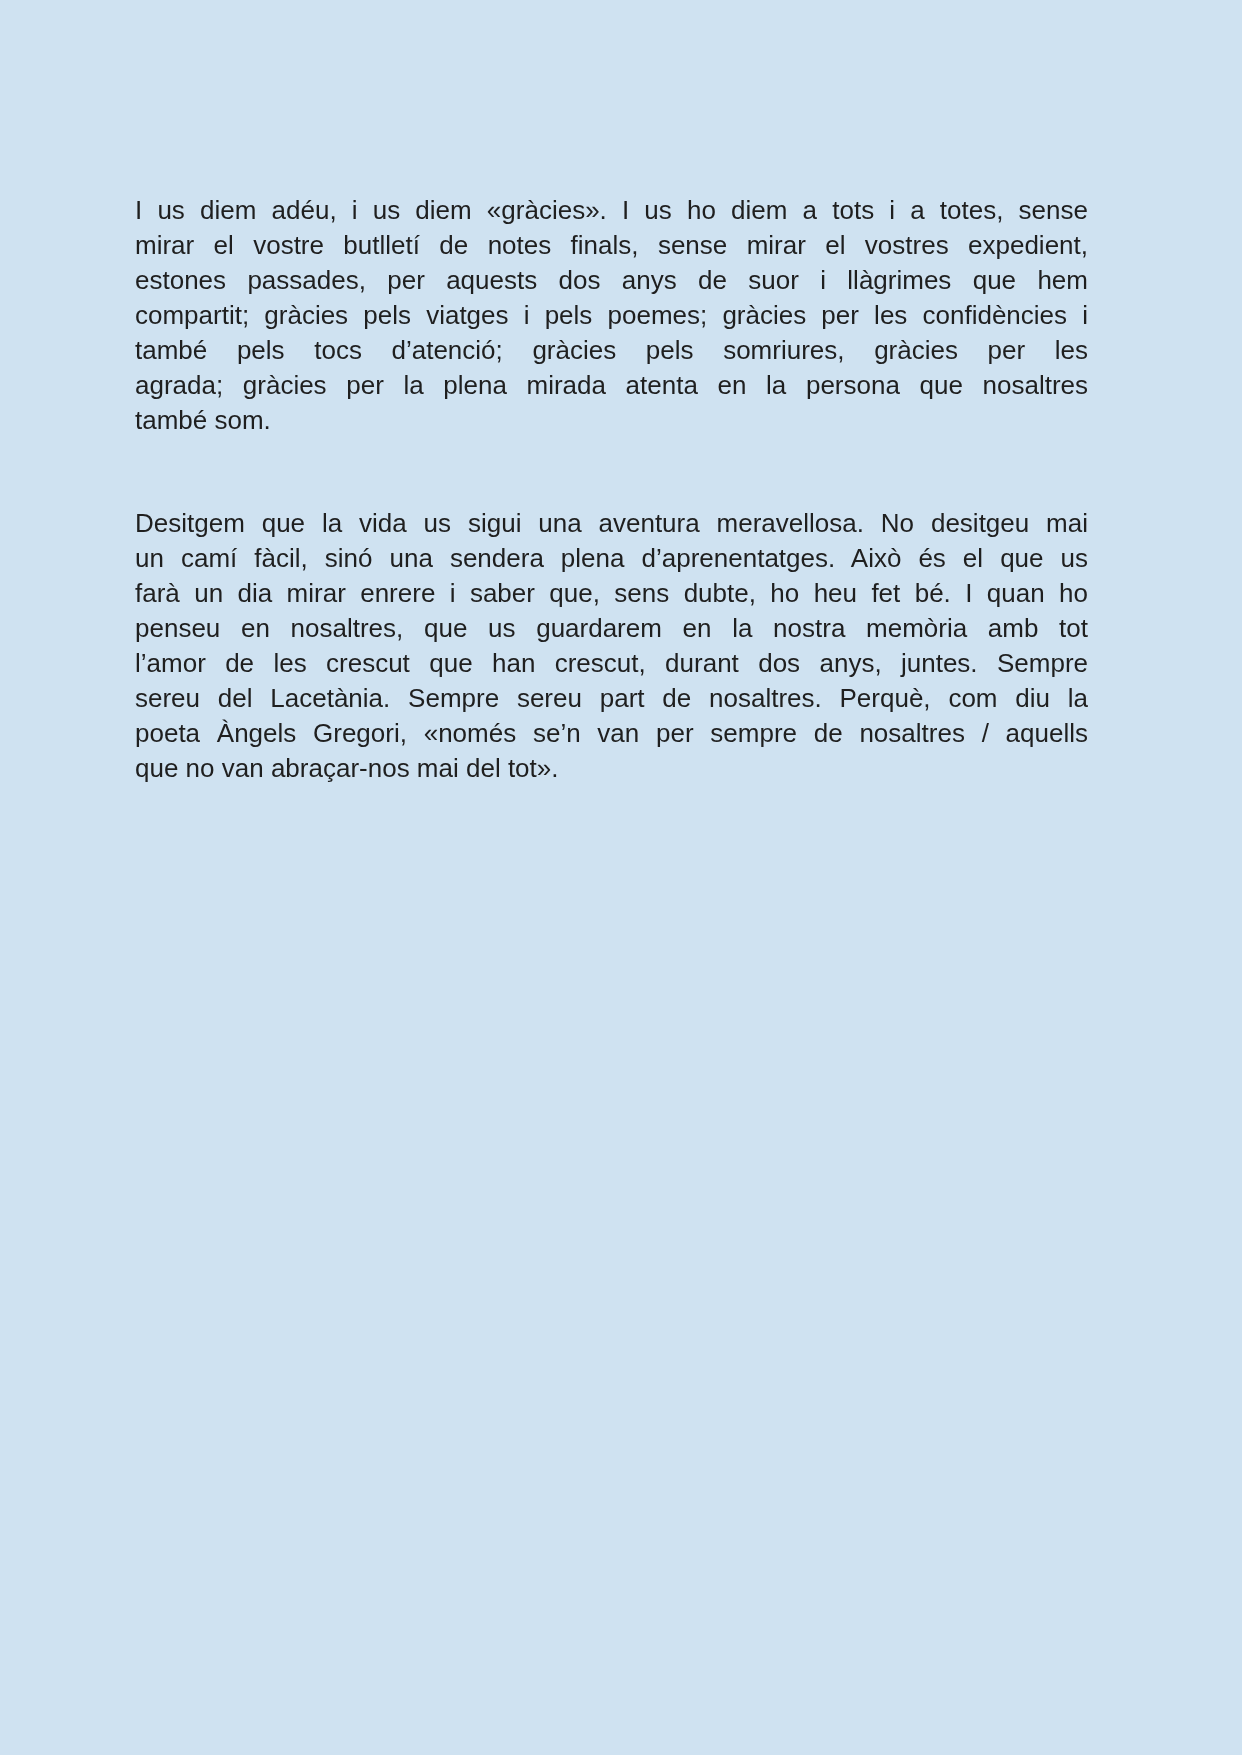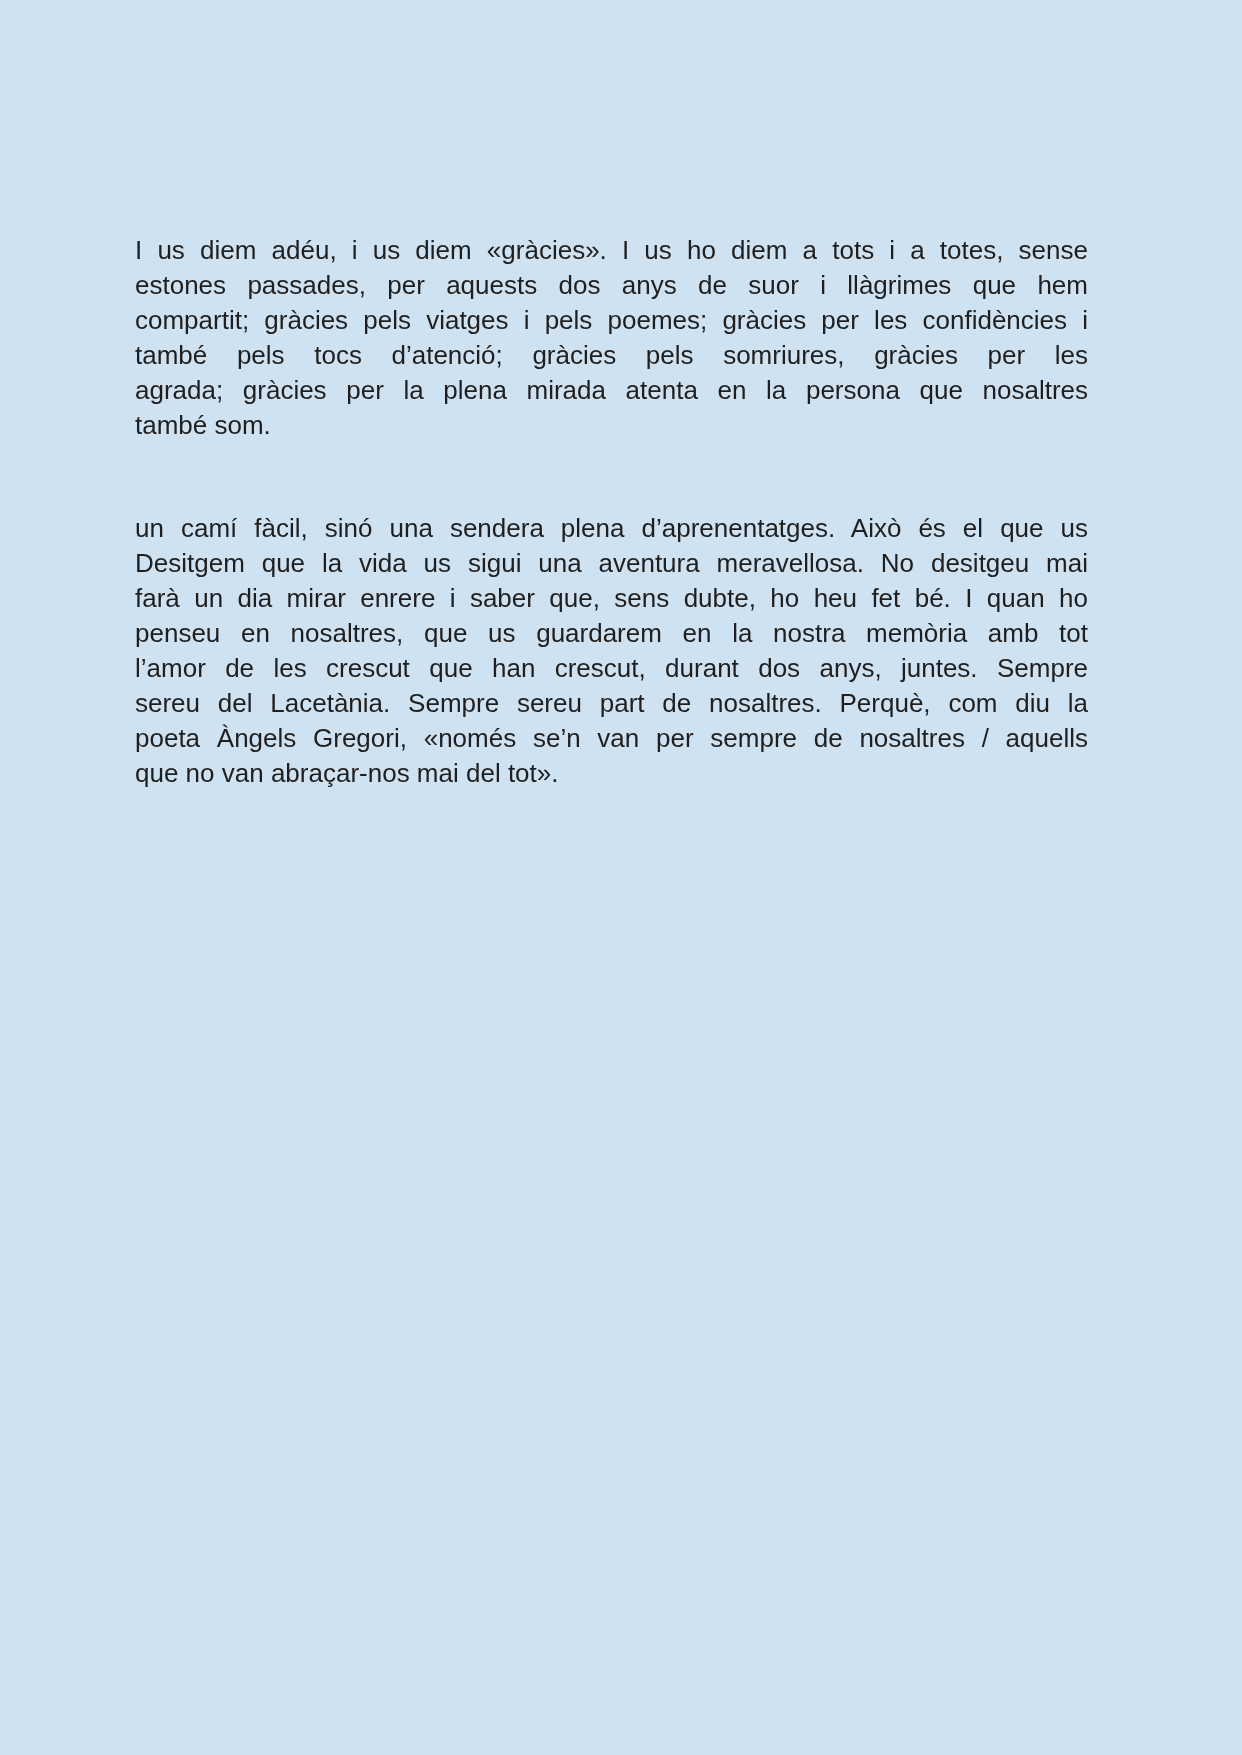--- a/index.html
+++ b/index.html
@@ -15,21 +15,20 @@
     font-family: "Liberation Sans", sans-serif;
   }
   .content {
     position: absolute;
     top: 193px;
     left: 135px;
     width: 953px;
     color: var(--fg, #1f1f1f);
     font-size: 26px;
     line-height: 35px;
-    margin-top: 40px;
   }
   .para {
     margin: 0;
   }
   .para + .para {
     margin-top: 68px;
   }
   .line {
     text-align: justify;
     text-align-last: justify;
@@ -42,29 +41,30 @@
     -moz-text-align-last: left;
   }
 </style>
 </head>
 <body>
 
 <div class="page">
   <div class="content">
     <div class="para">
         <div class="line">I us diem adéu, i us diem «gràcies». I us ho diem a tots i a totes, sense</div>
+        <div class="line">mirar el vostre butlletí de notes finals, sense mirar el vostres expedient,</div>
         <div class="line">estones passades, per aquests dos anys de suor i llàgrimes que hem</div>
         <div class="line">compartit; gràcies pels viatges i pels poemes; gràcies per les confidències i</div>
         <div class="line">també pels tocs d’atenció; gràcies pels somriures, gràcies per les</div>
         <div class="line">agrada; gràcies per la plena mirada atenta en la persona que nosaltres</div>
         <div class="line last">també som.</div>
       </div>
     <div class="para">
+        <div class="line">Desitgem que la vida us sigui una aventura meravellosa. No desitgeu mai</div>
         <div class="line">un camí fàcil, sinó una sendera plena d’aprenentatges. Això és el que us</div>
-        <div class="line">Desitgem que la vida us sigui una aventura meravellosa. No desitgeu mai</div>
         <div class="line">farà un dia mirar enrere i saber que, sens dubte, ho heu fet bé. I quan ho</div>
         <div class="line">penseu en nosaltres, que us guardarem en la nostra memòria amb tot</div>
         <div class="line">l’amor de les crescut que han crescut, durant dos anys, juntes. Sempre</div>
         <div class="line">sereu del Lacetània. Sempre sereu part de nosaltres. Perquè, com diu la</div>
         <div class="line">poeta Àngels Gregori, «només se’n van per sempre de nosaltres / aquells</div>
         <div class="line last">que no van abraçar-nos mai del tot».</div>
       </div>
   </div>
 </div>
 

